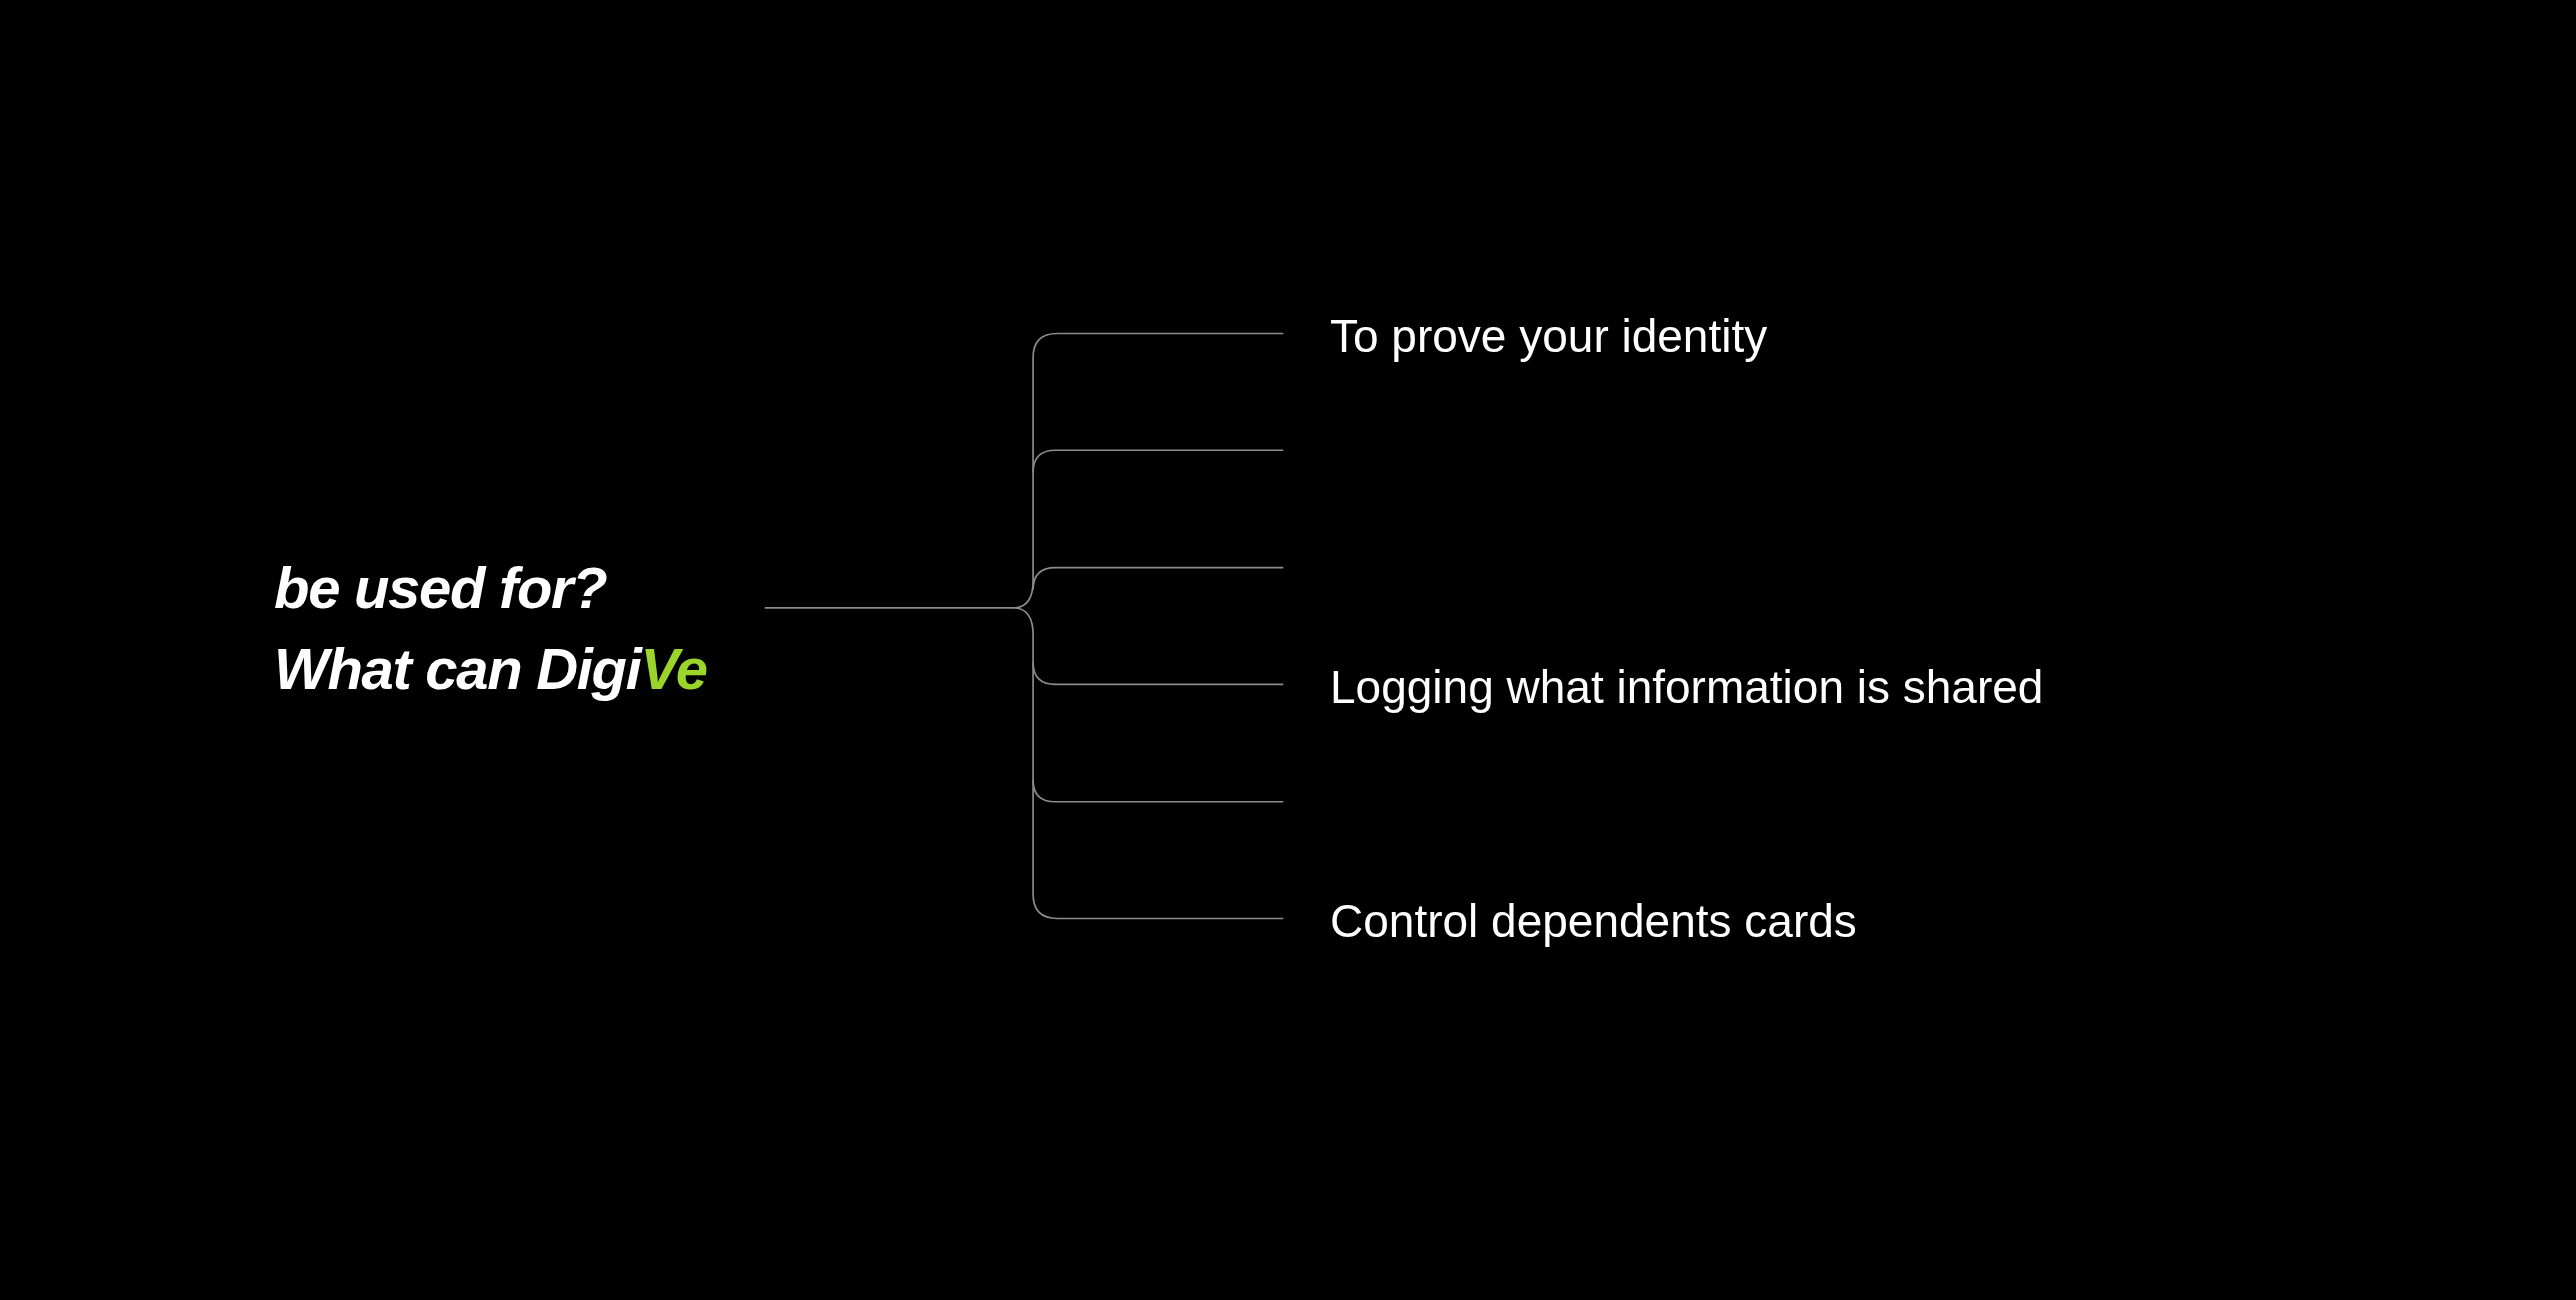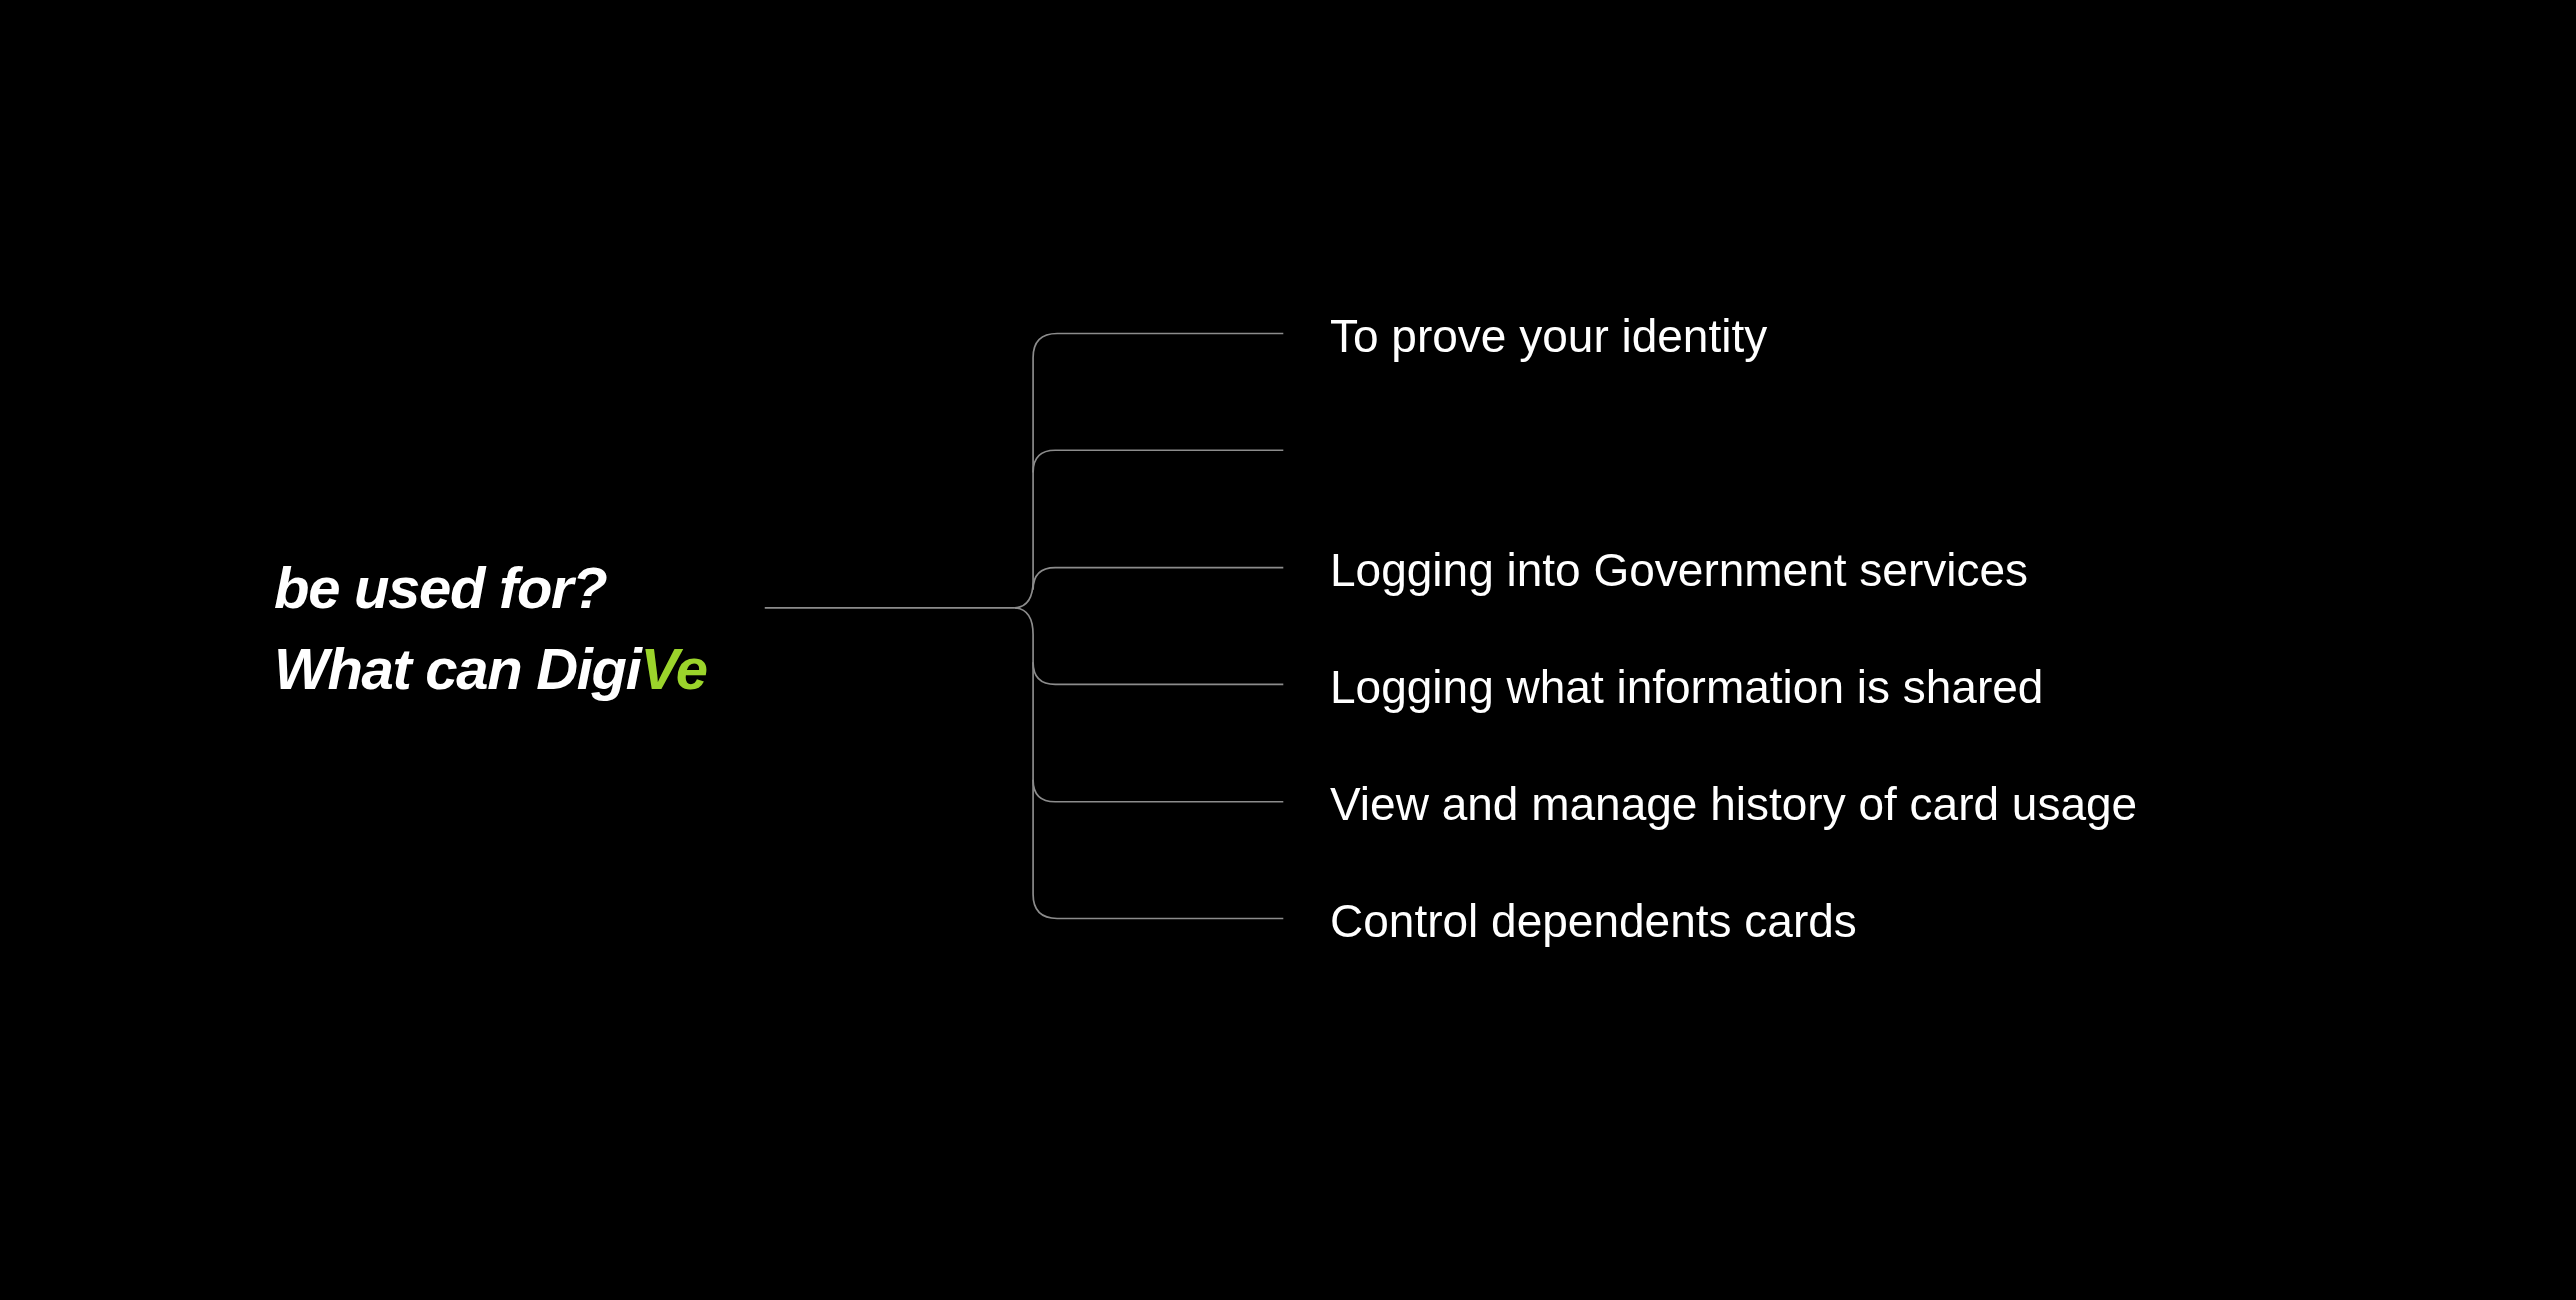--- a/index.html
+++ b/index.html
@@ -68,19 +68,17 @@
     <path d="M 1540 987 Q 1540 1020 1573 1020 L 1913 1020"></path>
     <path d="M 1540 1162 Q 1540 1195 1573 1195 L 1913 1195"></path>
   </svg>
 
   <div class="root-title">
     <div>be used for?</div>
     <div><span>What can Digi</span><span class="accent">Ve</span></div>
   </div>
 
   <div class="branch-label" style="top:312px">To prove your identity</div>
-  <div class="branch-label" style="top:546px">Logging into Government services</div>
   <div class="branch-label" style="top:663px">Logging what information is shared</div>
-  <div class="branch-label" style="top:780px">View and manage history of card usage</div>
   <div class="branch-label" style="top:897px">Control dependents cards</div>
 
 </div>
 
 
 </body></html>

